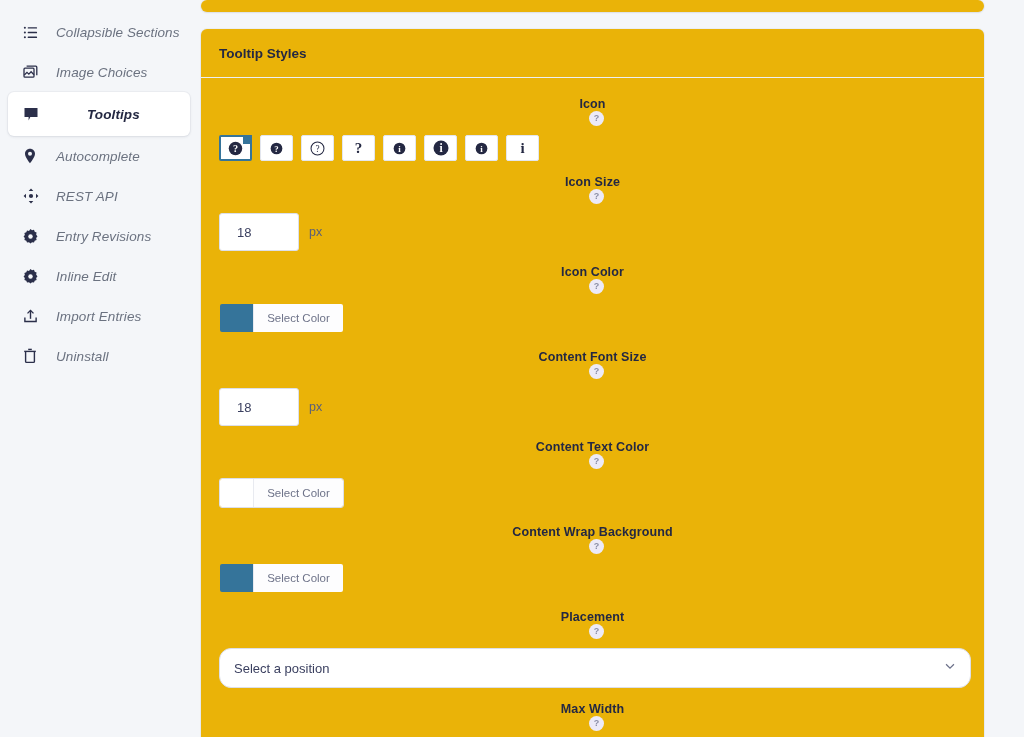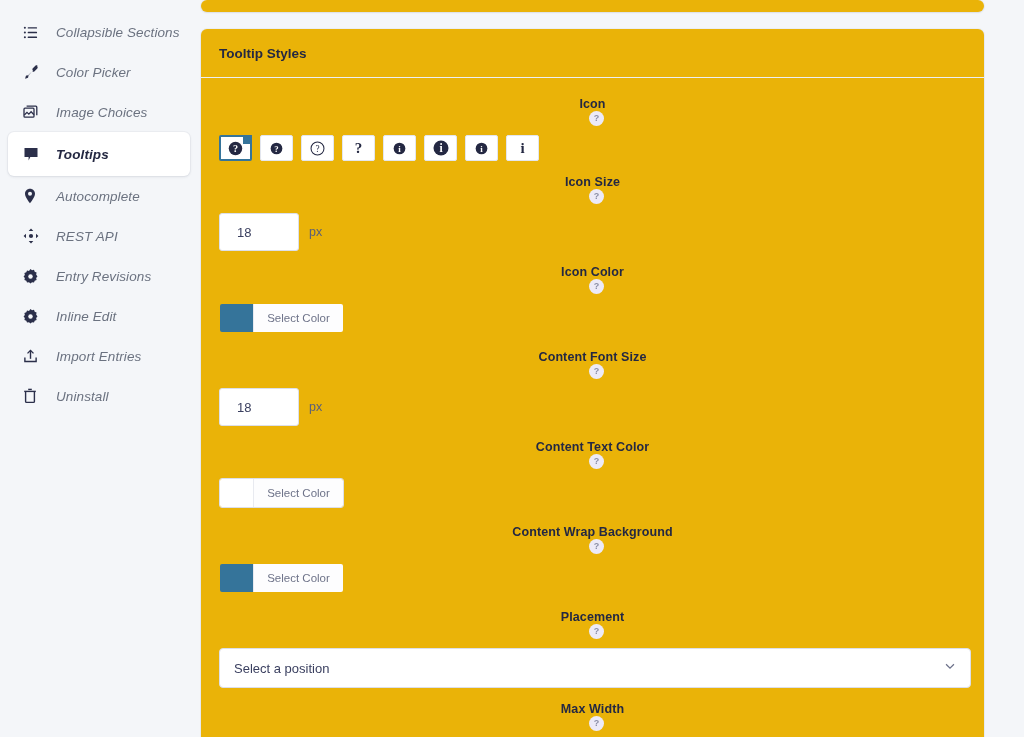--- a/index.html
+++ b/index.html
@@ -58,20 +58,21 @@
   .nav-item .nav-label {
     margin-left: 11px;
     white-space: nowrap;
     letter-spacing: .1px;
   }
 
   .nav-item.active {
     background: #ffffff;
     box-shadow: 0 1px 3px rgba(30,40,70,.10), 0 0 0 1px rgba(30,40,70,.03);
     height: 44px;
+    gap: 31px;
   }
   .nav-item.active .nav-label {
     color: #242842;
     font-weight: bold;
   }
 
   
   .main {
     flex: 1;
     padding: 0 40px 0 0;
@@ -225,21 +226,21 @@
   
   .select-wrap {
     position: relative;
     width: 752px;
     height: 40px;
   }
   .select-box {
     width: 100%;
     height: 100%;
     border: 1px solid #dcdfea;
-    border-radius: 4px;
+    border-radius: 12px;
     background: #fff;
     display: flex;
     align-items: center;
     padding: 0 14px;
     font-size: 13px;
     color: #3b4060;
     cursor: pointer;
   }
   .select-chevron {
     position: absolute;
@@ -283,28 +284,20 @@
             <rect x="5" y="2.3" width="10" height="1.5" rx=".6"></rect>
           <circle cx="2" cy="8" r="1.1"></circle>
             <rect x="5" y="7.3" width="10" height="1.5" rx=".6"></rect>
           <circle cx="2" cy="13" r="1.1"></circle>
             <rect x="5" y="12.3" width="10" height="1.5" rx=".6"></rect>
         </svg>
       </span>
       <span class="nav-label">Collapsible Sections</span>
     </div>
 
-    <div class="nav-item">
-      <span class="nav-icon">
-        <svg width="16" height="16" viewBox="0 0 16 16" fill="currentColor">
-          <path d="M14.4 1.6c-.5-.5-1.3-.5-1.8 0l-3 3c-.4.4-.4 1 0 1.5l.4.4-4.8 4.8-1.7.3c-.4.1-.7.4-.8.8l-.6 2.3 2.3-.6c.4-.1.7-.4.8-.8l.3-1.7L9.4 7l.4.4c.4.4 1 .4 1.5 0l3-3c.5-.5.5-1.3 0-1.8z"></path>
-        </svg>
-      </span>
-      <span class="nav-label">Color Picker</span>
-    </div>
 
     <div class="nav-item">
       <span class="nav-icon">
         <svg width="16" height="15" viewBox="0 0 16 15" fill="none" stroke="currentColor" stroke-width="1.3">
           <rect x="1" y="3.2" width="10" height="9" rx="1"></rect>
           <path d="M3.6 1.2h9.2a1 1 0 0 1 1 1v8"></path>
           <path d="M1.3 10l2.7-2.6 1.8 1.7 2.3-2.4 2.9 3" fill="none"></path>
         </svg>
       </span>
       <span class="nav-label">Image Choices</span>

